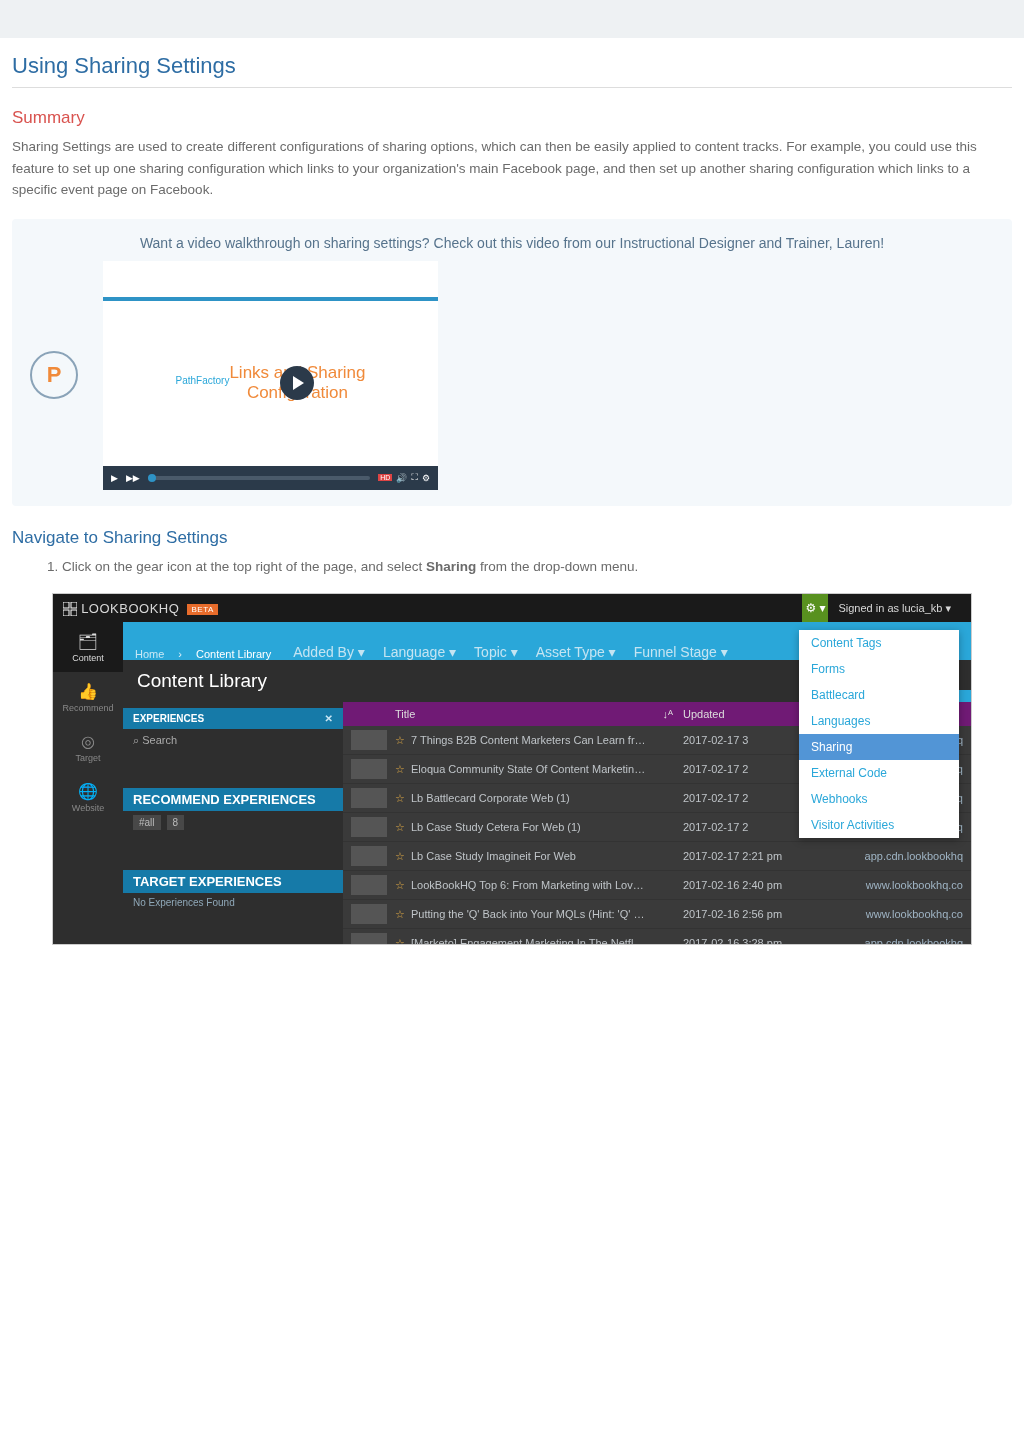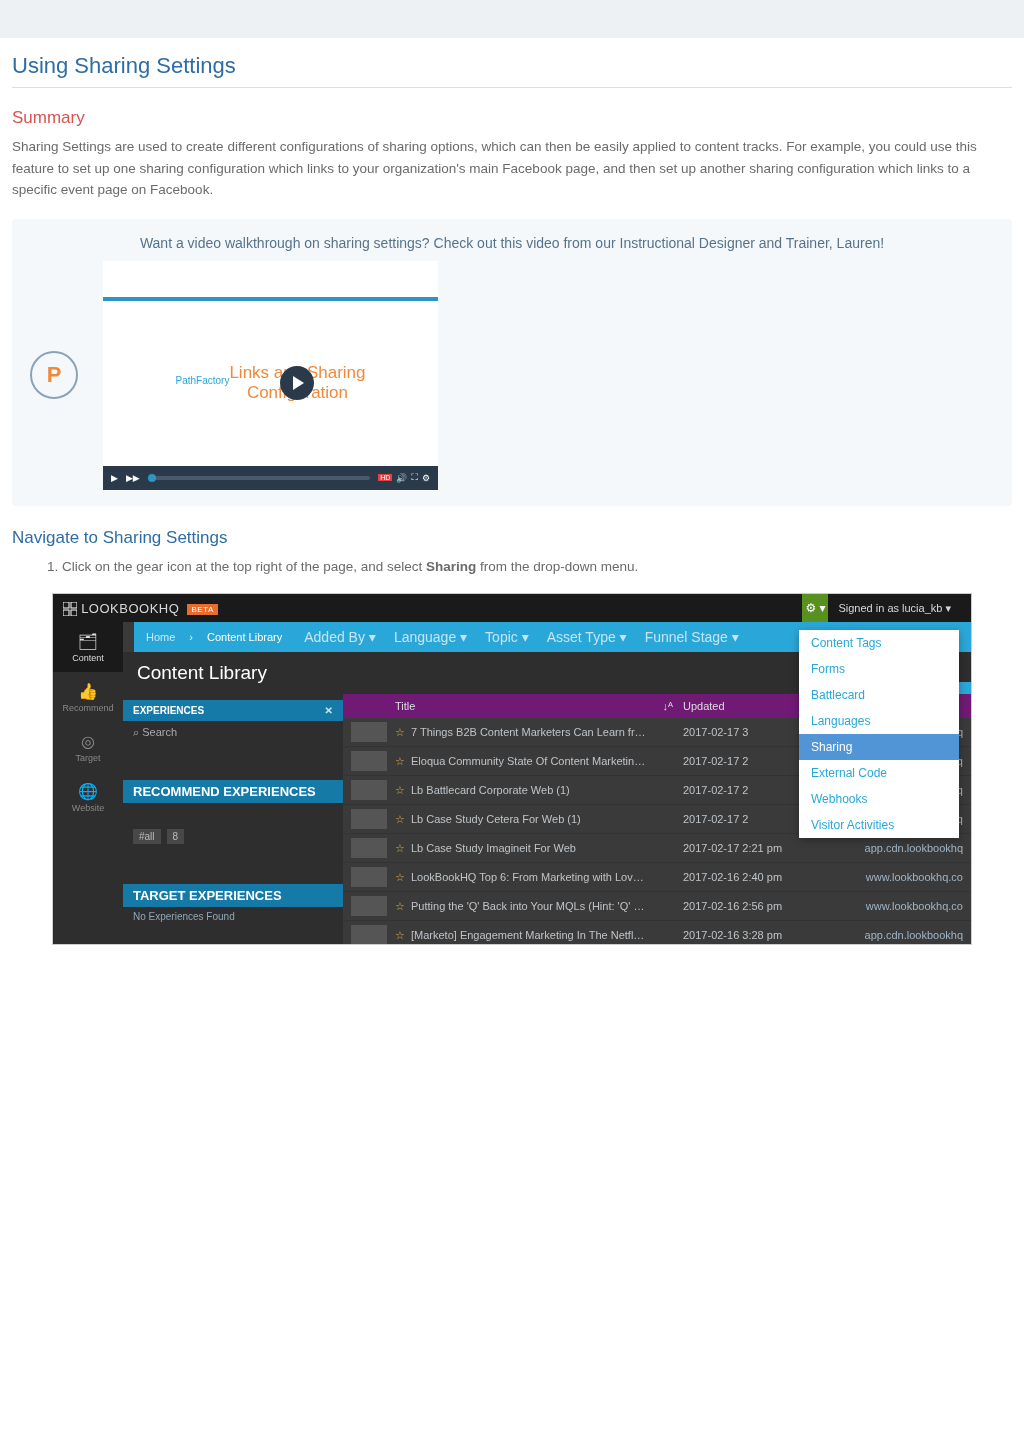--- a/index.html
+++ b/index.html
@@ -35,33 +35,33 @@
 .ss-top .beta { background: #e86c2b; color: #fff; font-size: 8px; padding: 1px 4px; margin-left: 4px; vertical-align: middle; }
 .ss-top .spacer { flex: 1; }
 .ss-top .gear { background: #58911f; color: #fff; width: 26px; height: 28px; display: flex; align-items: center; justify-content: center; font-size: 12px; }
 .ss-top .userinfo { padding: 0 10px; color: #d8d8d8; font-size: 11px; }
 .ss-body { display: flex; height: 322px; }
 .ss-sidebar { width: 70px; background: #2e2e2e; display: flex; flex-direction: column; }
 .ss-sidebar .sb-item { height: 50px; display: flex; flex-direction: column; align-items: center; justify-content: center; color: #888; font-size: 9px; gap: 2px; }
 .ss-sidebar .sb-item.active { background: #1a1a1a; color: #ddd; }
 .ss-sidebar .sb-icon { font-size: 16px; }
 .ss-main { flex: 1; display: flex; flex-direction: column; background: #3a3a3a; }
-.ss-breadcrumb { background: #2aa7d9; height: 30px; display: flex; align-items: center; padding: 0 12px; color: #dff1fa; font-size: 11px; gap: 14px; margin-left: 11px; }
+.ss-breadcrumb { background: #2aa7d9; height: 38px; display: flex; align-items: flex-end; padding: 0 12px; color: #dff1fa; font-size: 11px; gap: 14px; }
 .ss-breadcrumb .bc-link { color: #c9e8f5; }
 .ss-breadcrumb .bc-cur { color: #fff; font-weight: 500; }
 .ss-breadcrumb .filter { color: #c4e4f2; font-size: 14px; }
 .ss-lib-title { background: #2e2e2e; padding: 10px 14px; color: #fff; font-size: 19px; font-weight: 300; }
 .ss-content-row { display: flex; flex: 1; overflow: hidden; }
 .ss-exp-panel { width: 220px; background: #2e2e2e; padding: 6px 0; color: #ccc; font-size: 11px; }
 .ss-exp-panel .panel-hdr { background: #167aa8; color: #fff; padding: 5px 10px; font-size: 10px; font-weight: bold; position: relative; }
 .ss-exp-panel .panel-hdr .close-x { float: right; color: #c9e6f4; }
 .ss-exp-panel .search { padding: 5px 10px; color: #aaa; font-size: 11px; }
 .ss-exp-panel .sub-hdr { background: #167aa8; padding: 4px 10px; font-size: 13px; font-weight: bold; color: #fff; margin-top: 36px; }
 .ss-exp-panel .tag-row { padding: 4px 10px; display: flex; gap: 6px; }
-.ss-exp-panel .tag { background: #484848; padding: 2px 6px; font-size: 10px; color: #bbb; margin-top: 22px; }
+.ss-exp-panel .tag { background: #484848; padding: 2px 6px; font-size: 10px; color: #bbb; }
 .ss-exp-panel .no-exp { padding: 4px 10px; color: #8fa8b8; font-size: 10px; }
 .ss-table { flex: 1; background: #3a3a3a; display: flex; flex-direction: column; position: relative; }
 .ss-table .thdr { background: #701a75; display: flex; padding: 6px 8px; color: #ddd; font-size: 11px; font-weight: 500; align-items: flex-end; }
 .ss-table .thdr .c-thumb { width: 44px; }
 .ss-table .thdr .c-title { flex: 1; }
 .ss-table .thdr .c-upd { width: 140px; }
 .ss-table .row { display: flex; align-items: center; padding: 4px 8px; border-bottom: 1px solid #333; color: #bfc4c8; font-size: 11px; }
 .ss-table .row .c-thumb { width: 44px; }
 .ss-table .row .c-thumb .thb { width: 36px; height: 20px; background: #555; }
 .ss-table .row .c-star { width: 16px; color: #d9a545; }

